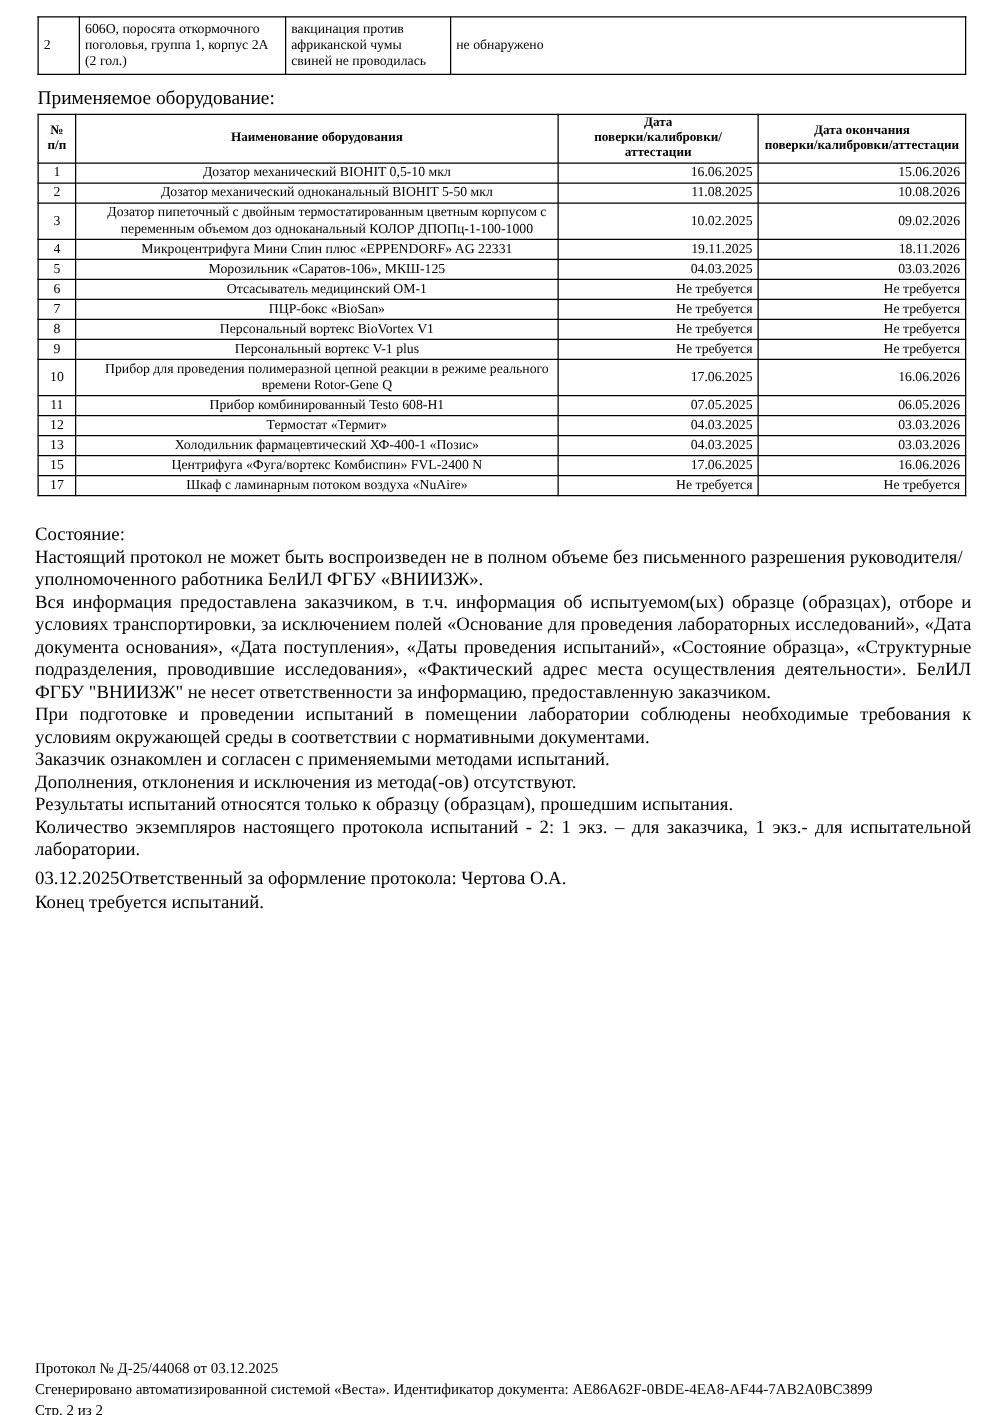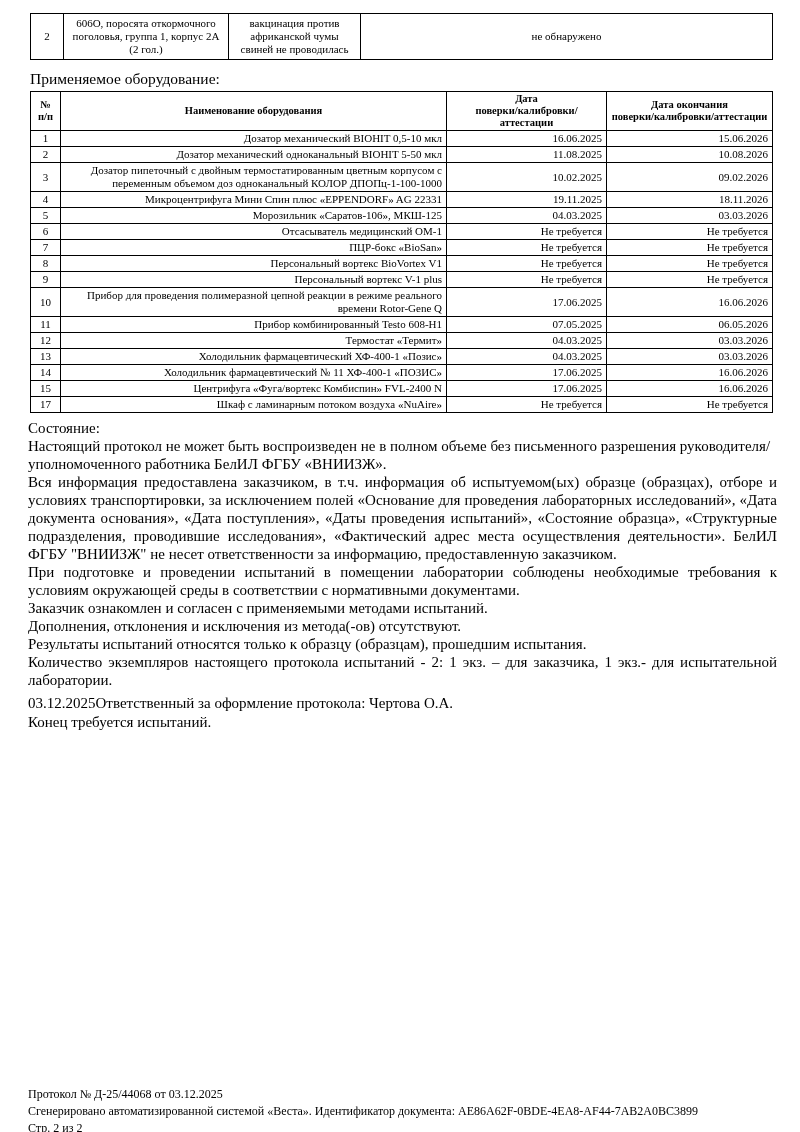--- a/index.html
+++ b/index.html
@@ -12,40 +12,40 @@
     overflow:hidden;
   }
   table { border-collapse:collapse; table-layout:fixed; }
   td,th { border:1px solid #000; overflow:hidden; }
 
   
   .top-table {
     position:absolute; left:30px; top:13px; width:742px;
     font-size:11px; line-height:13px;
   }
-  .top-table td { text-align:center; vertical-align:middle; padding:2px 4px; height:41px; }
+  .top-table td { vertical-align:middle; padding:2px 4px; height:41px; }
 
   
   .equip-heading {
     position:absolute; left:30px; top:70px;
     font-size:15.5px;
   }
 
   
   .equip-table {
     position:absolute; left:30px; top:91px; width:742px;
     font-size:11px; line-height:13px;
   }
   .equip-table th {
     font-weight:bold; text-align:center; vertical-align:middle;
     font-size:10.5px; line-height:12px; padding:1px 2px; height:25px;
   }
   .equip-table td { vertical-align:middle; padding:1px 4px; height:13px; }
   .equip-table td.cell-num  { text-align:center; }
-  .equip-table td.cell-name { text-align:right;padding-left:20px; }
+  .equip-table td.cell-name { text-align:center;padding-left:20px; }
   .equip-table td.cell-date { text-align:right; }
 
   
   .notes {
     position:absolute; left:28px; top:419px; width:749px;
     font-size:15px; line-height:18px;
   }
   .notes p { margin:0; }
   .notes p.justify { text-align:justify; }
 
@@ -175,26 +175,20 @@
           <td class="cell-date">04.03.2025</td>
           <td class="cell-date">03.03.2026</td>
         </tr>
         <tr>
           <td class="cell-num">13</td>
           <td class="cell-name">Холодильник фармацевтический ХФ-400-1 «Позис»</td>
           <td class="cell-date">04.03.2025</td>
           <td class="cell-date">03.03.2026</td>
         </tr>
         <tr>
-          <td class="cell-num">14</td>
-          <td class="cell-name">Холодильник фармацевтический № 11 ХФ-400-1 «ПОЗИС»</td>
-          <td class="cell-date">17.06.2025</td>
-          <td class="cell-date">16.06.2026</td>
-        </tr>
-        <tr>
           <td class="cell-num">15</td>
           <td class="cell-name">Центрифуга «Фуга/вортекс Комбиспин» FVL-2400 N</td>
           <td class="cell-date">17.06.2025</td>
           <td class="cell-date">16.06.2026</td>
         </tr>
         <tr>
           <td class="cell-num">17</td>
           <td class="cell-name">Шкаф с ламинарным потоком воздуха «NuAire»</td>
           <td class="cell-date">Не требуется</td>
           <td class="cell-date">Не требуется</td>

